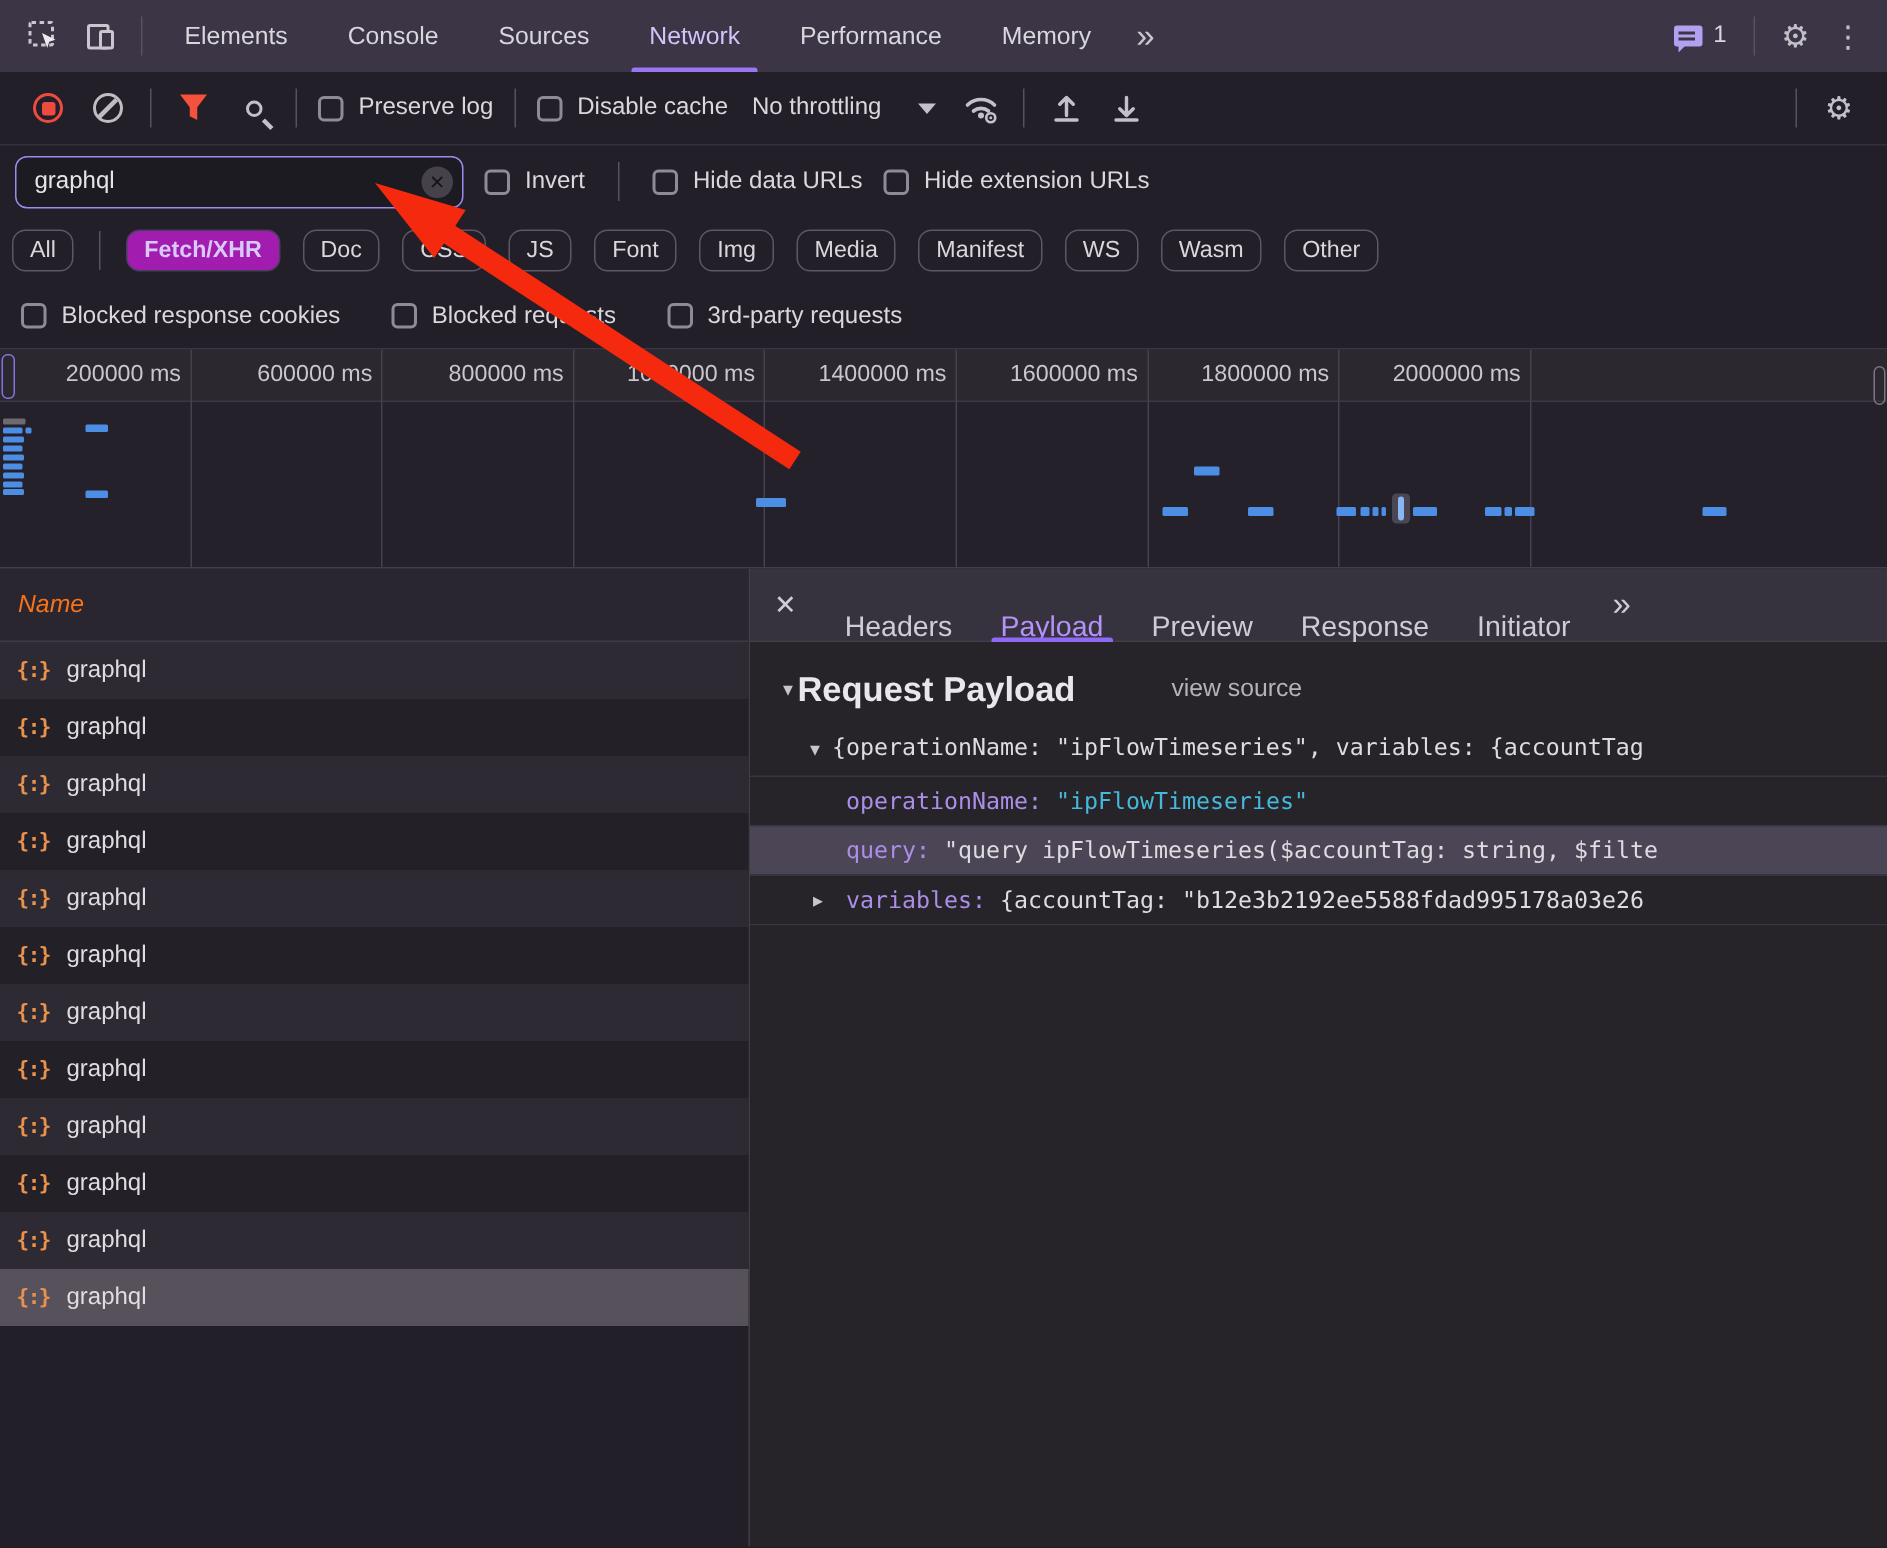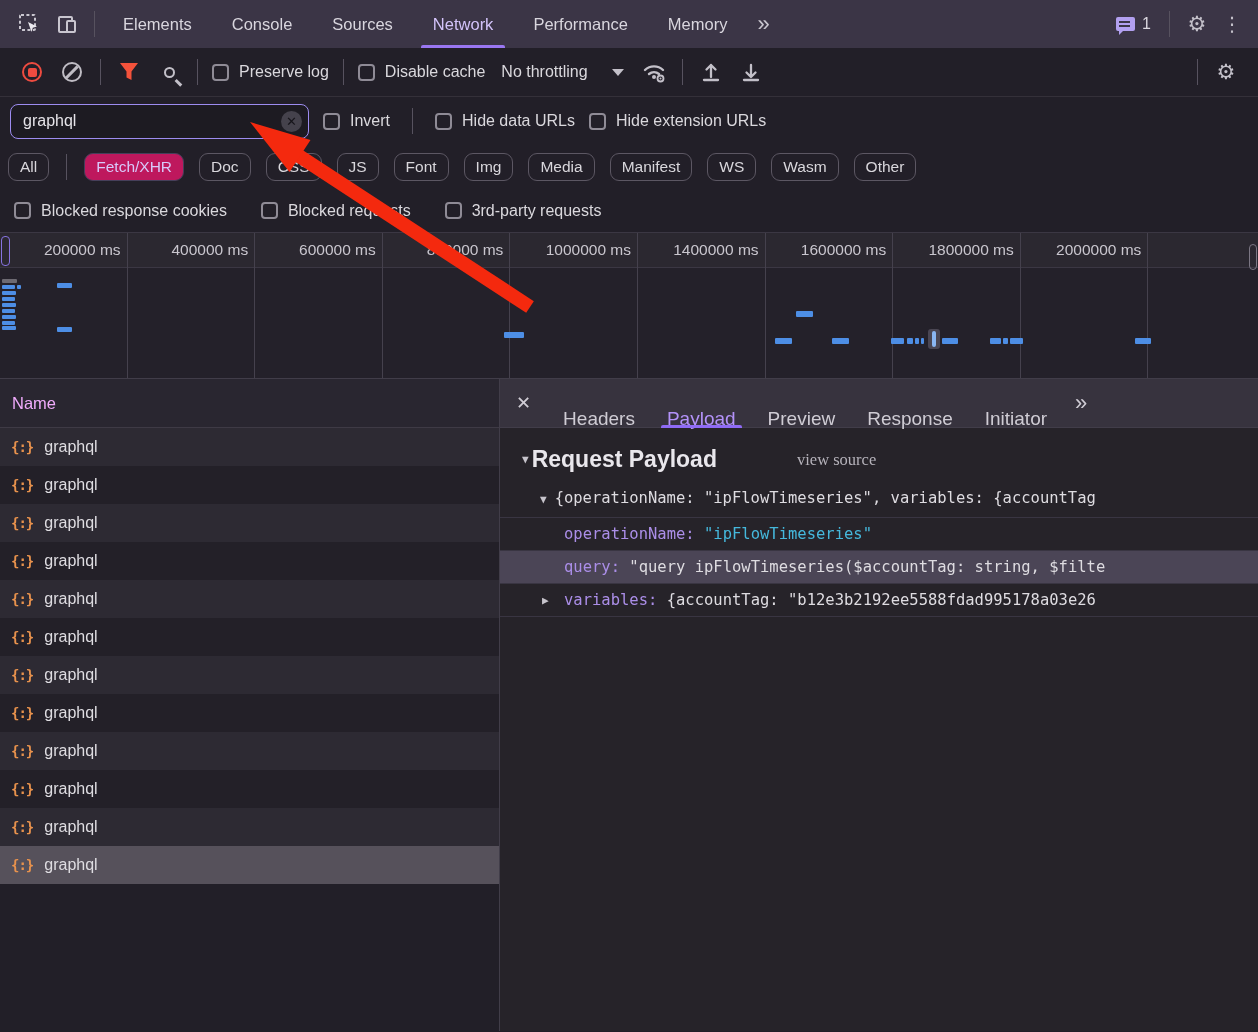--- a/index.html
+++ b/index.html
@@ -39,60 +39,60 @@
   .caret-down { width:0; height:0; border-left:6px solid transparent; border-right:6px solid transparent; border-top:7px solid #c3c0c9; margin-left:14px; }
   .spacer { flex:1; }
   
   .filter-row { height:48px; display:flex; align-items:center; padding:0 10px; gap:14px; }
   .filter-wrap { position:relative; width:299px; }
   .filter-input { width:100%; height:35px; background:#1d1b22; border:1.5px solid #9d8cf0; border-radius:8px; color:#e6e4e9; font-size:16px; font-family:"Liberation Sans",sans-serif; padding:0 36px 0 12px; outline:none; }
   .clear-btn { position:absolute; right:7px; top:7px; width:21px; height:21px; background:#45424c; border-radius:50%; color:#16141a; font-size:13px; display:flex; align-items:center; justify-content:center; }
   
   .chips-row { height:44px; display:flex; align-items:center; gap:15px; padding:0 8px; }
   .chip { border:1.5px solid #5c5763; border-radius:9px; padding:4px 11px; font-size:15.5px; color:#d9d7dc; white-space:nowrap; }
-  .chip.selected { background:#be185d; border-color:#463f5a; color:#d8c9fa; }
+  .chip.selected { background:#a21caf; border-color:#463f5a; color:#d8c9fa;font-weight:bold; }
   .chips-row .vdiv { margin:0 2px; }
   
   .extra-row { height:43px; display:flex; align-items:center; gap:34px; padding:0 14px; }
   
   .timeline { position:relative; height:147px; border-top:1px solid #3b3743; border-bottom:1px solid #413d49; background:#24212a; overflow:hidden; }
   .tl-header-bg { position:absolute; top:0; left:0; right:0; height:35px; background:#2b2830; border-bottom:1px solid #3b3743; }
   .tl-cells { position:absolute; top:0; bottom:0; left:0; display:flex; }
   .tl-cell { width:127.6px; border-right:1px solid #45414d; }
   .tl-cell span { display:block; text-align:right; padding-right:6px; line-height:34px; font-size:15.5px; color:#c9c6ce; white-space:nowrap; }
   .bars-layer { position:absolute; top:35px; left:0; right:0; height:112px; }
   .bar { position:absolute; border-radius:1px; }
   .bar.blue { background:#4d8ee5; }
   .bar.gray { background:#6d6a72; }
   .bar.box  { background:#4a4653; border-radius:3px; }
   .bar.tick { background:#8ab6f2; border-radius:2px; }
   .tl-handle-left { position:absolute; left:1px; top:3px; width:9px; height:30px; border:1.5px solid #8673e0; border-radius:4px; }
   .tl-handle-right { position:absolute; right:1px; top:11px; width:8px; height:26px; border:1.5px solid #7b7683; border-radius:4px; }
   
   .panels { display:flex; height:652px; }
   .left-panel { width:500px; border-right:1px solid #413d49; display:flex; flex-direction:column; background:#221f28; }
-  .name-header { height:49px; line-height:49px; padding-left:12px; background:#292630; border-bottom:1px solid #3e3a45; color:#f0abfc; font-size:16.5px; }
+  .name-header { height:49px; line-height:49px; padding-left:12px; background:#292630; border-bottom:1px solid #3e3a45; color:#f97316; font-size:16.5px;font-style:italic; }
   .req-row { height:38px; display:flex; align-items:center; gap:11px; padding-left:11px; font-size:16px; color:#dfdde2; }
   .req-row:nth-child(odd) { background:#2d2a33; }
   .req-row:nth-child(even) { background:#232028; }
   .req-row.selected { background:#56515b; }
   .braces { font-family:"DejaVu Sans Mono",monospace; color:#e8924d; font-size:14px; font-weight:bold; letter-spacing:-1px; }
   .right-panel { flex:1; display:flex; flex-direction:column; background:#262329; min-width:0; }
   .detail-tabs { height:49px; background:#37333e; display:flex; align-items:center; padding-left:16px; border-bottom:1px solid #413d49; flex:0 0 49px; }
   .close-x { font-size:18px; color:#d0cdd5; margin-right:16px; }
   .dtab { padding:15px 16px; height:49px; line-height:49px; font-size:19px; color:#cfccd4; position:relative; }
   .dtab.active { color:#b392f9; }
   .dtab.active::after { content:""; position:absolute; left:10px; right:10px; bottom:0; height:3px; background:#8f6bf5; border-radius:2px 2px 0 0; }
   .dtab-more { font-size:22px; color:#cfccd4; padding:0 12px; letter-spacing:-2px; }
   
   .payload { padding-top:12px; font-family:"DejaVu Sans Mono",monospace; overflow:hidden; }
   .payload-header { display:flex; align-items:center; padding:6px 0 10px 22px; }
   .tri { font-size:11px; color:#c7c4cc; margin-right:3px; }
   .pl-title { font-family:"Liberation Sans",sans-serif; font-weight:bold; font-size:23px; color:#e9e7ec; }
-  .view-source { font-family:Liberation Serif, serif; font-size:16.5px; color:#b5b2ba; margin-left:80px; }
+  .view-source { font-family:Liberation Sans, sans-serif; font-size:16.5px; color:#b5b2ba; margin-left:64px; }
   .root-row { padding:6px 0 10px 40px; font-size:15.5px; color:#dedce1; white-space:nowrap; }
   .root-row .tri { margin-right:8px; }
   .kv-rows { border-bottom:1px solid #393542; }
   .kv-row { height:33px; line-height:33px; padding-left:64px; font-size:15.5px; border-top:1px solid #393542; white-space:nowrap; overflow:hidden; position:relative; }
   .kv-row.highlight { background:#4b4556; }
   .kv-row .tri { position:absolute; left:42px; }
   .key { color:#ab8ee8; }
   .val { color:#dedce1; }
   .val.v-string { color:#45b8dc; }
   
@@ -241,23 +241,20 @@
     <span class="cb"></span>
     <span>3rd-party requests</span>
   </label>
 </div>
 
 <div class="timeline">
   <div class="tl-header-bg"></div>
   <div class="tl-cells" id="tl-cells">
       <div class="tl-cell">
         <span>200000 ms</span>
-      </div>
-      <div class="tl-cell">
-        <span>400000 ms</span>
       </div>
       <div class="tl-cell">
         <span>600000 ms</span>
       </div>
       <div class="tl-cell">
         <span>800000 ms</span>
       </div>
       <div class="tl-cell">
         <span>1000000 ms</span>
       </div>

